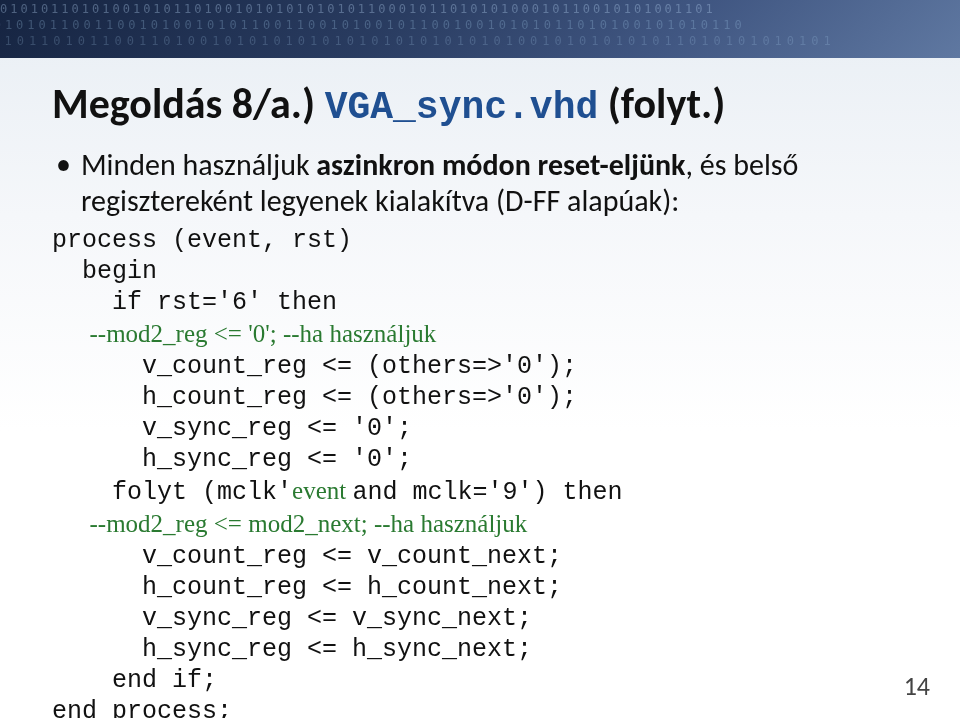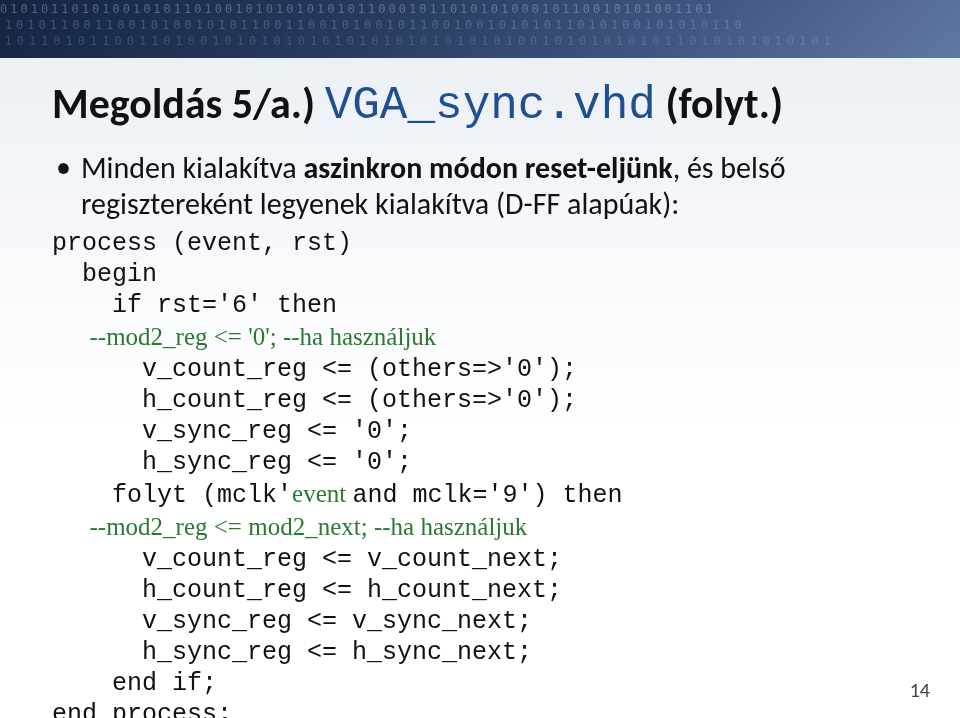--- a/index.html
+++ b/index.html
@@ -29,21 +29,21 @@
     position: absolute; top: 34px; left: -20px; width: 200%; color: rgba(170,205,238,0.22);
     font-family: monospace; font-size: 12px; letter-spacing: 5px;
   }
   .content {
     position: absolute; top: 78px; left: 52px; right: 52px;
   }
   .title {
     font-size: 42px; font-weight: 700; color: #111;
     margin-bottom: 18px;
   }
-  .title .fname { color: #1f4f91; font-family: "Courier New", monospace; font-size: 46px; font-weight: 400;}
+  .title .fname { color: #1f4f91; font-family: "Courier New", monospace; font-size: 38px; font-weight: 700;}
   .bullet-line {
     display: flex; align-items: flex-start; margin-left: 4px; margin-bottom: 6px;
   }
   .bullet-dot {
     font-size: 30px; line-height: 34px; margin-right: 10px; color: #111;
   }
   .bullet-text {
     font-size: 30px; line-height: 36px; color: #111;
   }
   .bullet-text b { font-weight: 700; text-align: center; }
@@ -52,40 +52,40 @@
     font-size: 25px;
     line-height: 31px;
     white-space: pre;
     color: #111;
     margin-top: 4px;
   }
   .kw { font-weight: 400; }
   .cm { color: #2a7a31; font-family: Liberation Serif, serif; }
   .pagenum {
     position: absolute; right: 30px; bottom: 16px;
-    font-size: 20px; color: #444;
+    font-size: 26px; color: #444;
   }
 </style>
 </head>
 <body>
 
 <div class="slide">
   <div class="banner">
     <div class="banner-line2">0110110101100110100101010101010101010101010100101010101011010101010101</div>
   </div>
 
   <div class="content">
     <div class="title">
-      <span>Megoldás 5/a.) </span><span class="fname">VGA_sync.vhd</span><span> (folyt.)</span>
+      <span>Megoldás 8/a.) </span><span class="fname">VGA_sync.vhd</span><span> (folyt.)</span>
     </div>
 
     <div class="bullet-line">
       <div class="bullet-dot">•</div>
       <div class="bullet-text">
-        <span>Minden kialakítva </span><b>aszinkron módon reset-eljünk</b><span>, és belső regisztereként legyenek kialakítva (D-FF alapúak):</span>
+        <span>Minden használjuk </span><b>aszinkron módon reset-eljünk</b><span>, és belső regisztereként legyenek kialakítva (D-FF alapúak):</span>
       </div>
     </div>
 
     <div class="code"><span class="kw">process</span><span> (event, rst)</span>
 <span class="kw">  begin</span>
 <span class="kw">    if</span><span> rst='6' </span><span class="kw">then</span>
 <span class="cm">      --mod2_reg &lt;= '0'; --ha használjuk</span>
 <span>      v_count_reg &lt;= (</span><span class="kw">others</span><span>=&gt;'0');</span>
 <span>      h_count_reg &lt;= (</span><span class="kw">others</span><span>=&gt;'0');</span>
 <span>      v_sync_reg &lt;= '0';</span>

